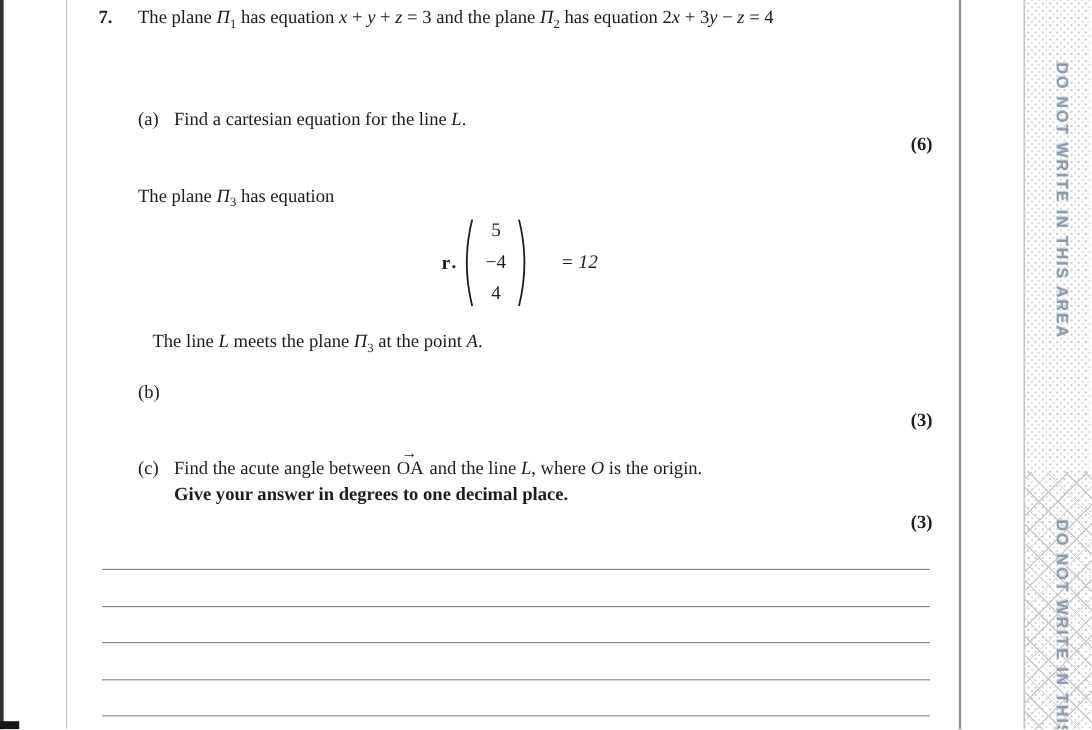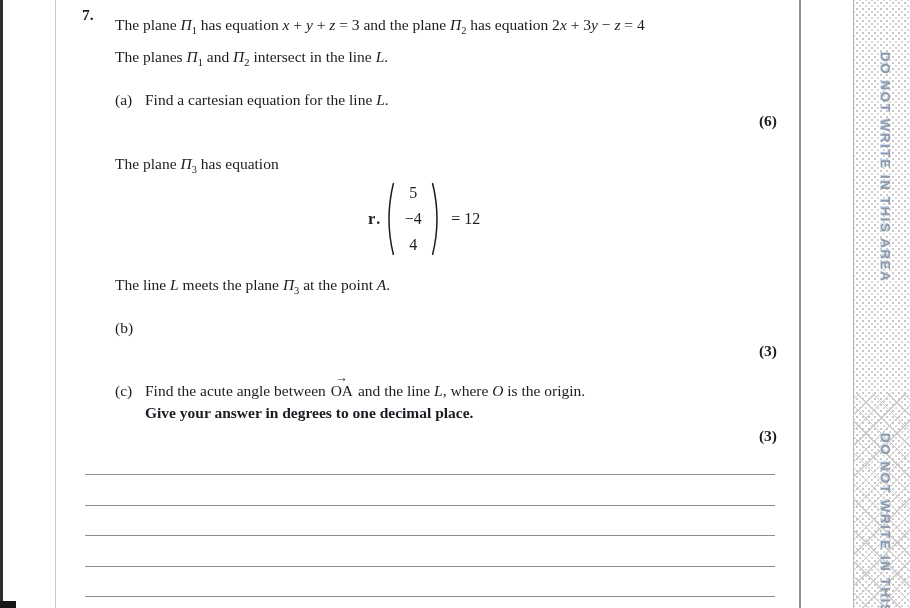--- a/index.html
+++ b/index.html
@@ -33,25 +33,25 @@
     writing-mode:vertical-rl;text-orientation:mixed;
     font-family:"Liberation Sans","DejaVu Sans",sans-serif;
     font-weight:bold;font-size:13.5px;letter-spacing:1.5px;white-space:nowrap;
     color:#8f99a7;text-shadow:-1px 1px 0 #c3d6ec;
   }
   .wm-top{top:52px;}
   .wm-bottom{top:433px;}
   
   .abs{position:absolute;white-space:nowrap;font-size:15.5px;}
   .qnum{left:82px;top:6px;font-weight:bold;}
-  .l-intro1{left:115px;top:16px;}
+  .l-intro1{left:115px;top:6px;}
   .l-intro2{left:115px;top:48px;}
   .l-parta{left:115px;top:91px;}
   .l-plane3{left:115px;top:155px;text-align:center;}
-  .l-meets{left:115px;top:276px;text-align:center;}
+  .l-meets{left:127px;top:276px;text-align:center;}
   .l-partb{left:115px;top:319px;}
   .l-partc1{left:115px;top:382px;}
   .l-partc2{left:145px;top:404px;font-weight:bold;}
   .part-row{display:flex;}
   .plabel{display:inline-block;width:30px;flex:0 0 30px;}
   .mark{position:absolute;right:133px;font-weight:bold;font-size:15.5px;}
   .mark-a{top:112px;}
   .mark-b{top:342px;}
   .mark-c{top:427px;}
   
@@ -59,36 +59,35 @@
   .seg-sub{font-size:10.5px;vertical-align:-4px;}
   .seg-oa{position:relative;display:inline-block;padding:0 1px;}
   .seg-oa::before{content:"\2192";position:absolute;left:5px;top:-12px;font-style:normal;font-size:13px;}
   
   .eq{position:absolute;left:368px;top:179px;height:80px;display:flex;align-items:center;font-size:16px;}
   .eq-r{font-weight:bold;font-size:16.5px;}
   .eq-dot{font-weight:bold;margin:0 2px 0 1px;}
   .vec-col{display:flex;flex-direction:column;align-items:center;min-width:30px;
            line-height:26px;font-size:16px;padding:0 3px;}
   .paren{display:block;}
-  .eq-rhs{margin-left:7px;}
+  .eq-rhs{margin-left:23px;font-style:italic;}
   
   .ans-line{position:absolute;left:85px;width:690px;height:0;border-top:1.3px solid #8e8e8e;}
 </style>
 </head>
 <body>
 
 <div class="canvas">
 
   <div class="left-bar"></div>
   <div class="page"></div>
 
   <div class="abs qnum">7.</div>
 
   <div class="abs l-intro1"><span>The plane </span><span class="seg-i">Π</span><span class="seg-sub">1</span><span> has equation </span><span class="seg-i">x</span><span> + </span><span class="seg-i">y</span><span> + </span><span class="seg-i">z</span><span> = 3 and the plane </span><span class="seg-i">Π</span><span class="seg-sub">2</span><span> has equation 2</span><span class="seg-i">x</span><span> + 3</span><span class="seg-i">y</span><span> − </span><span class="seg-i">z</span><span> = 4</span></div>
-  <div class="abs l-intro2"><span>The planes </span><span class="seg-i">Π</span><span class="seg-sub">1</span><span> and </span><span class="seg-i">Π</span><span class="seg-sub">2</span><span> intersect in the line </span><span class="seg-i">L</span><span>.</span></div>
 
   <div class="abs l-parta part-row">
     <span class="plabel">(a)</span>
     <span><span>Find a cartesian equation for the line </span><span class="seg-i">L</span><span>.</span></span>
   </div>
   <div class="mark mark-a">(6)</div>
 
   <div class="abs l-plane3"><span>The plane </span><span class="seg-i">Π</span><span class="seg-sub">3</span><span> has equation</span></div>
 
   <div class="eq">

